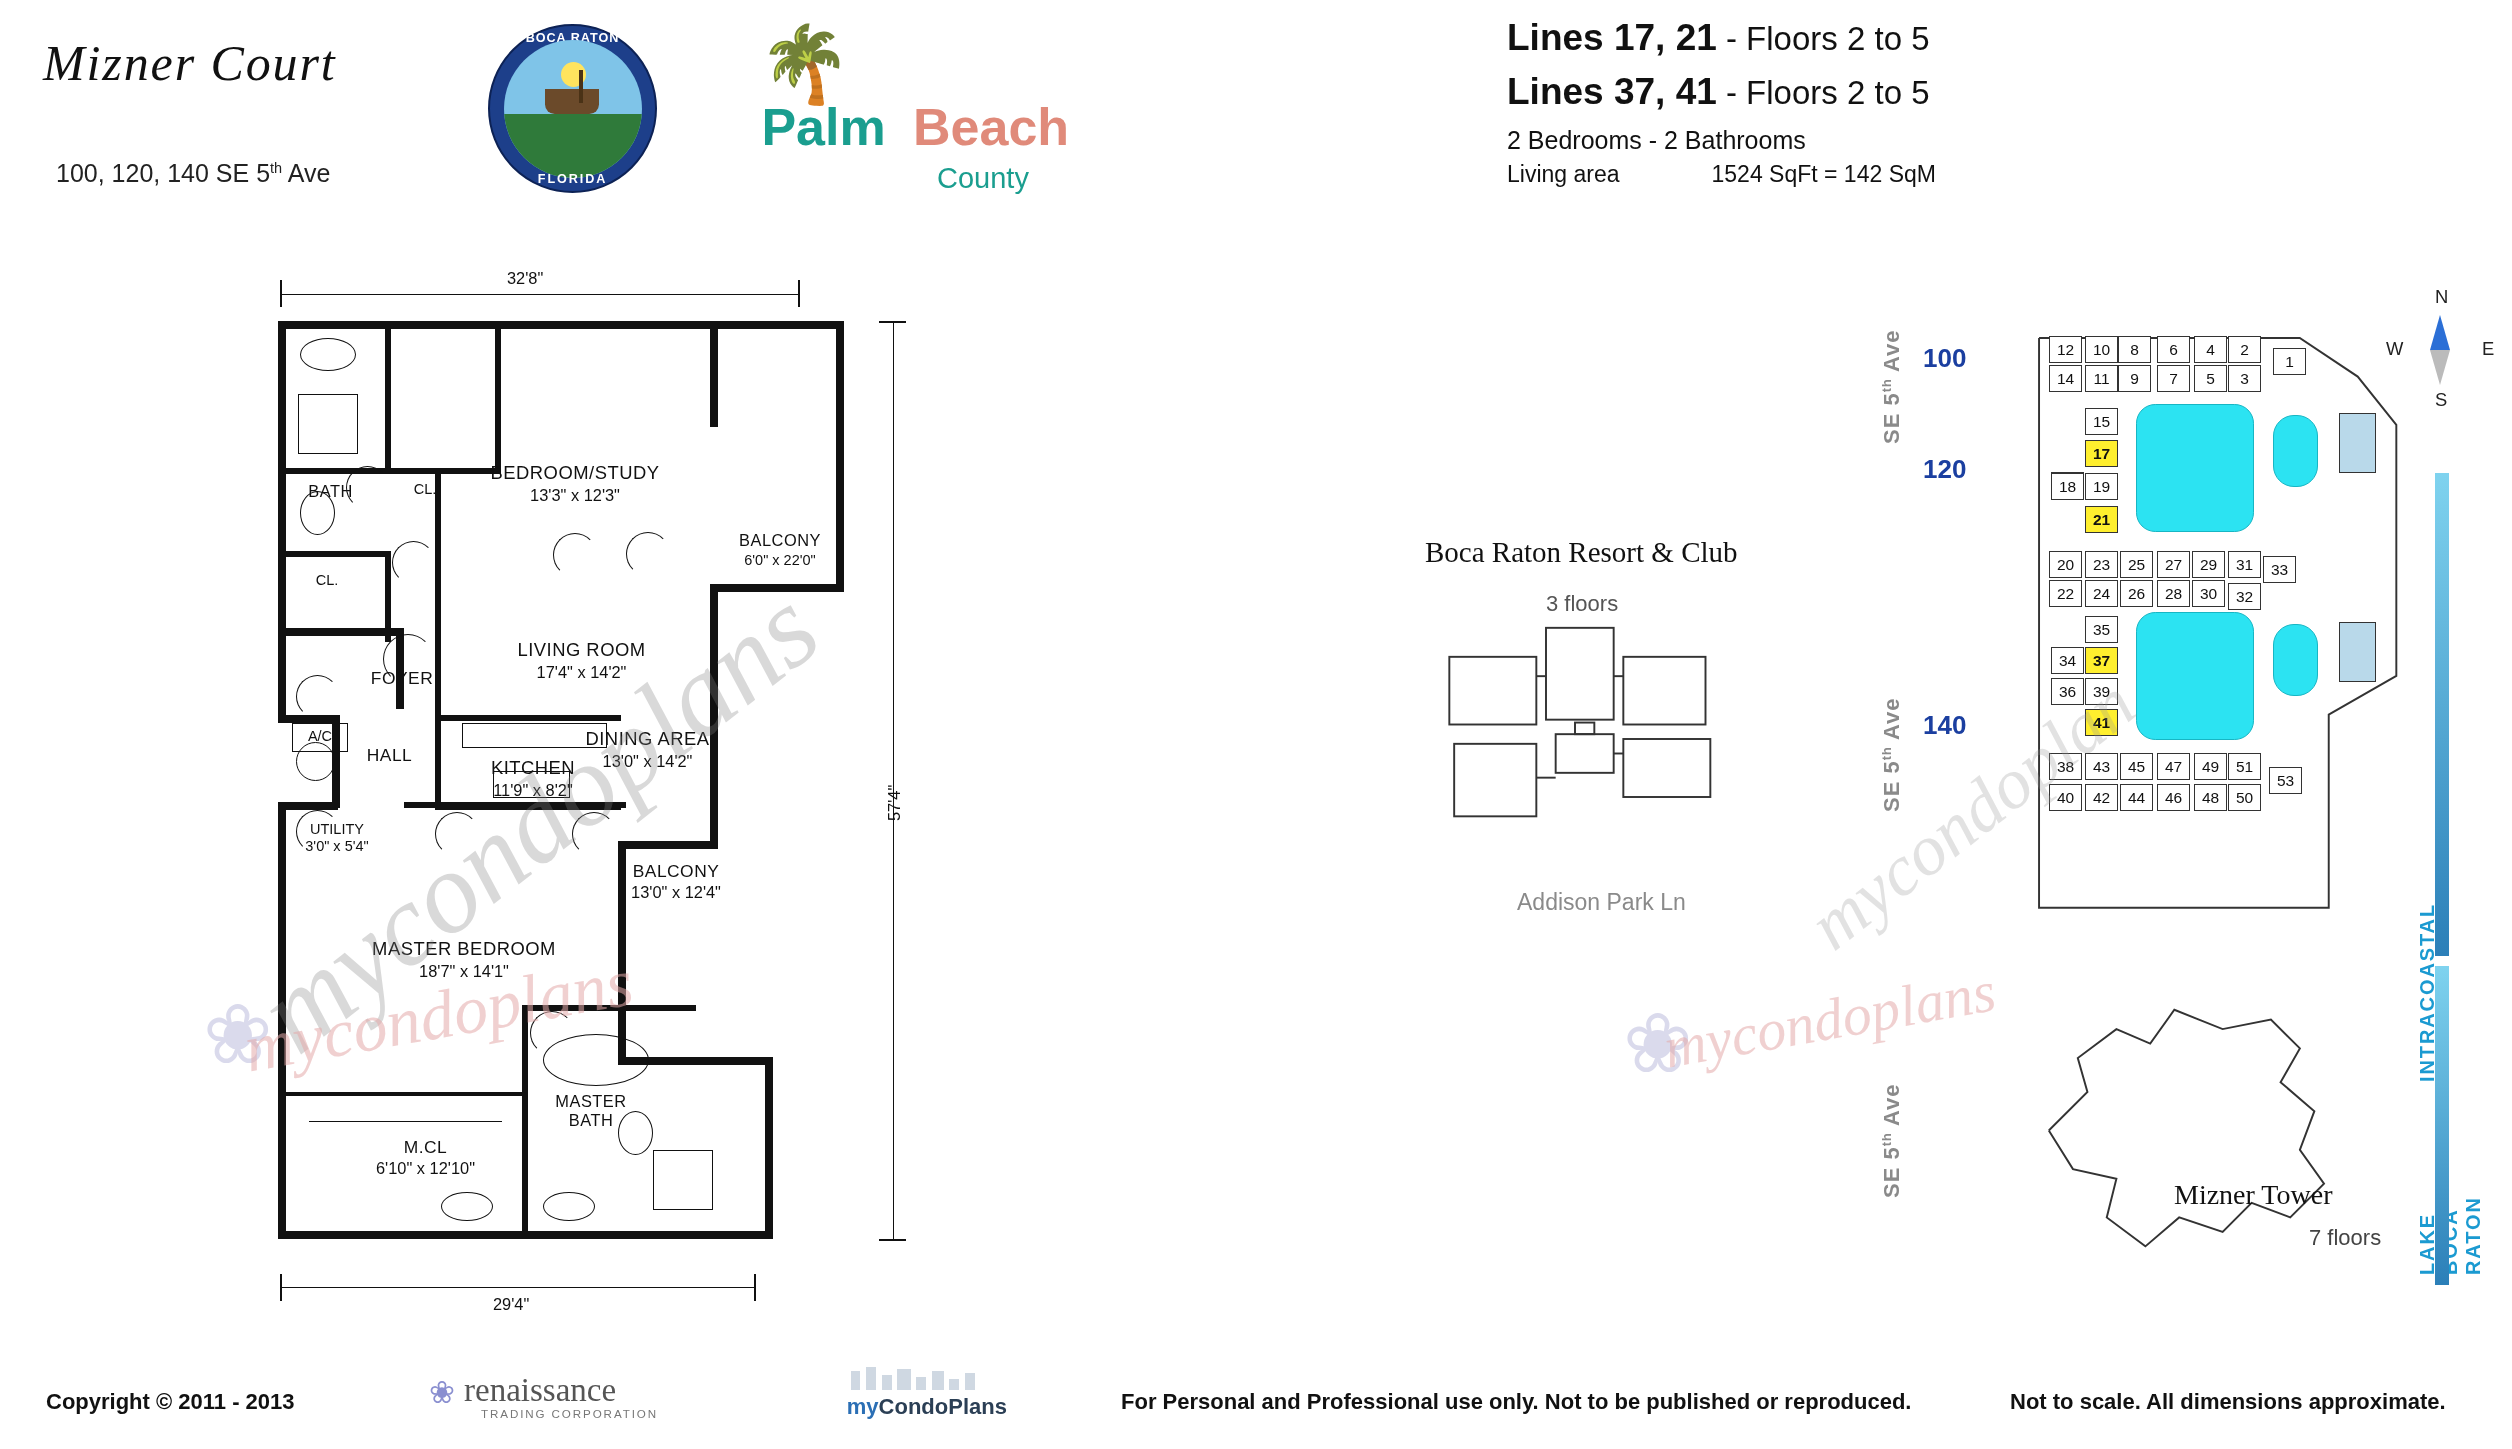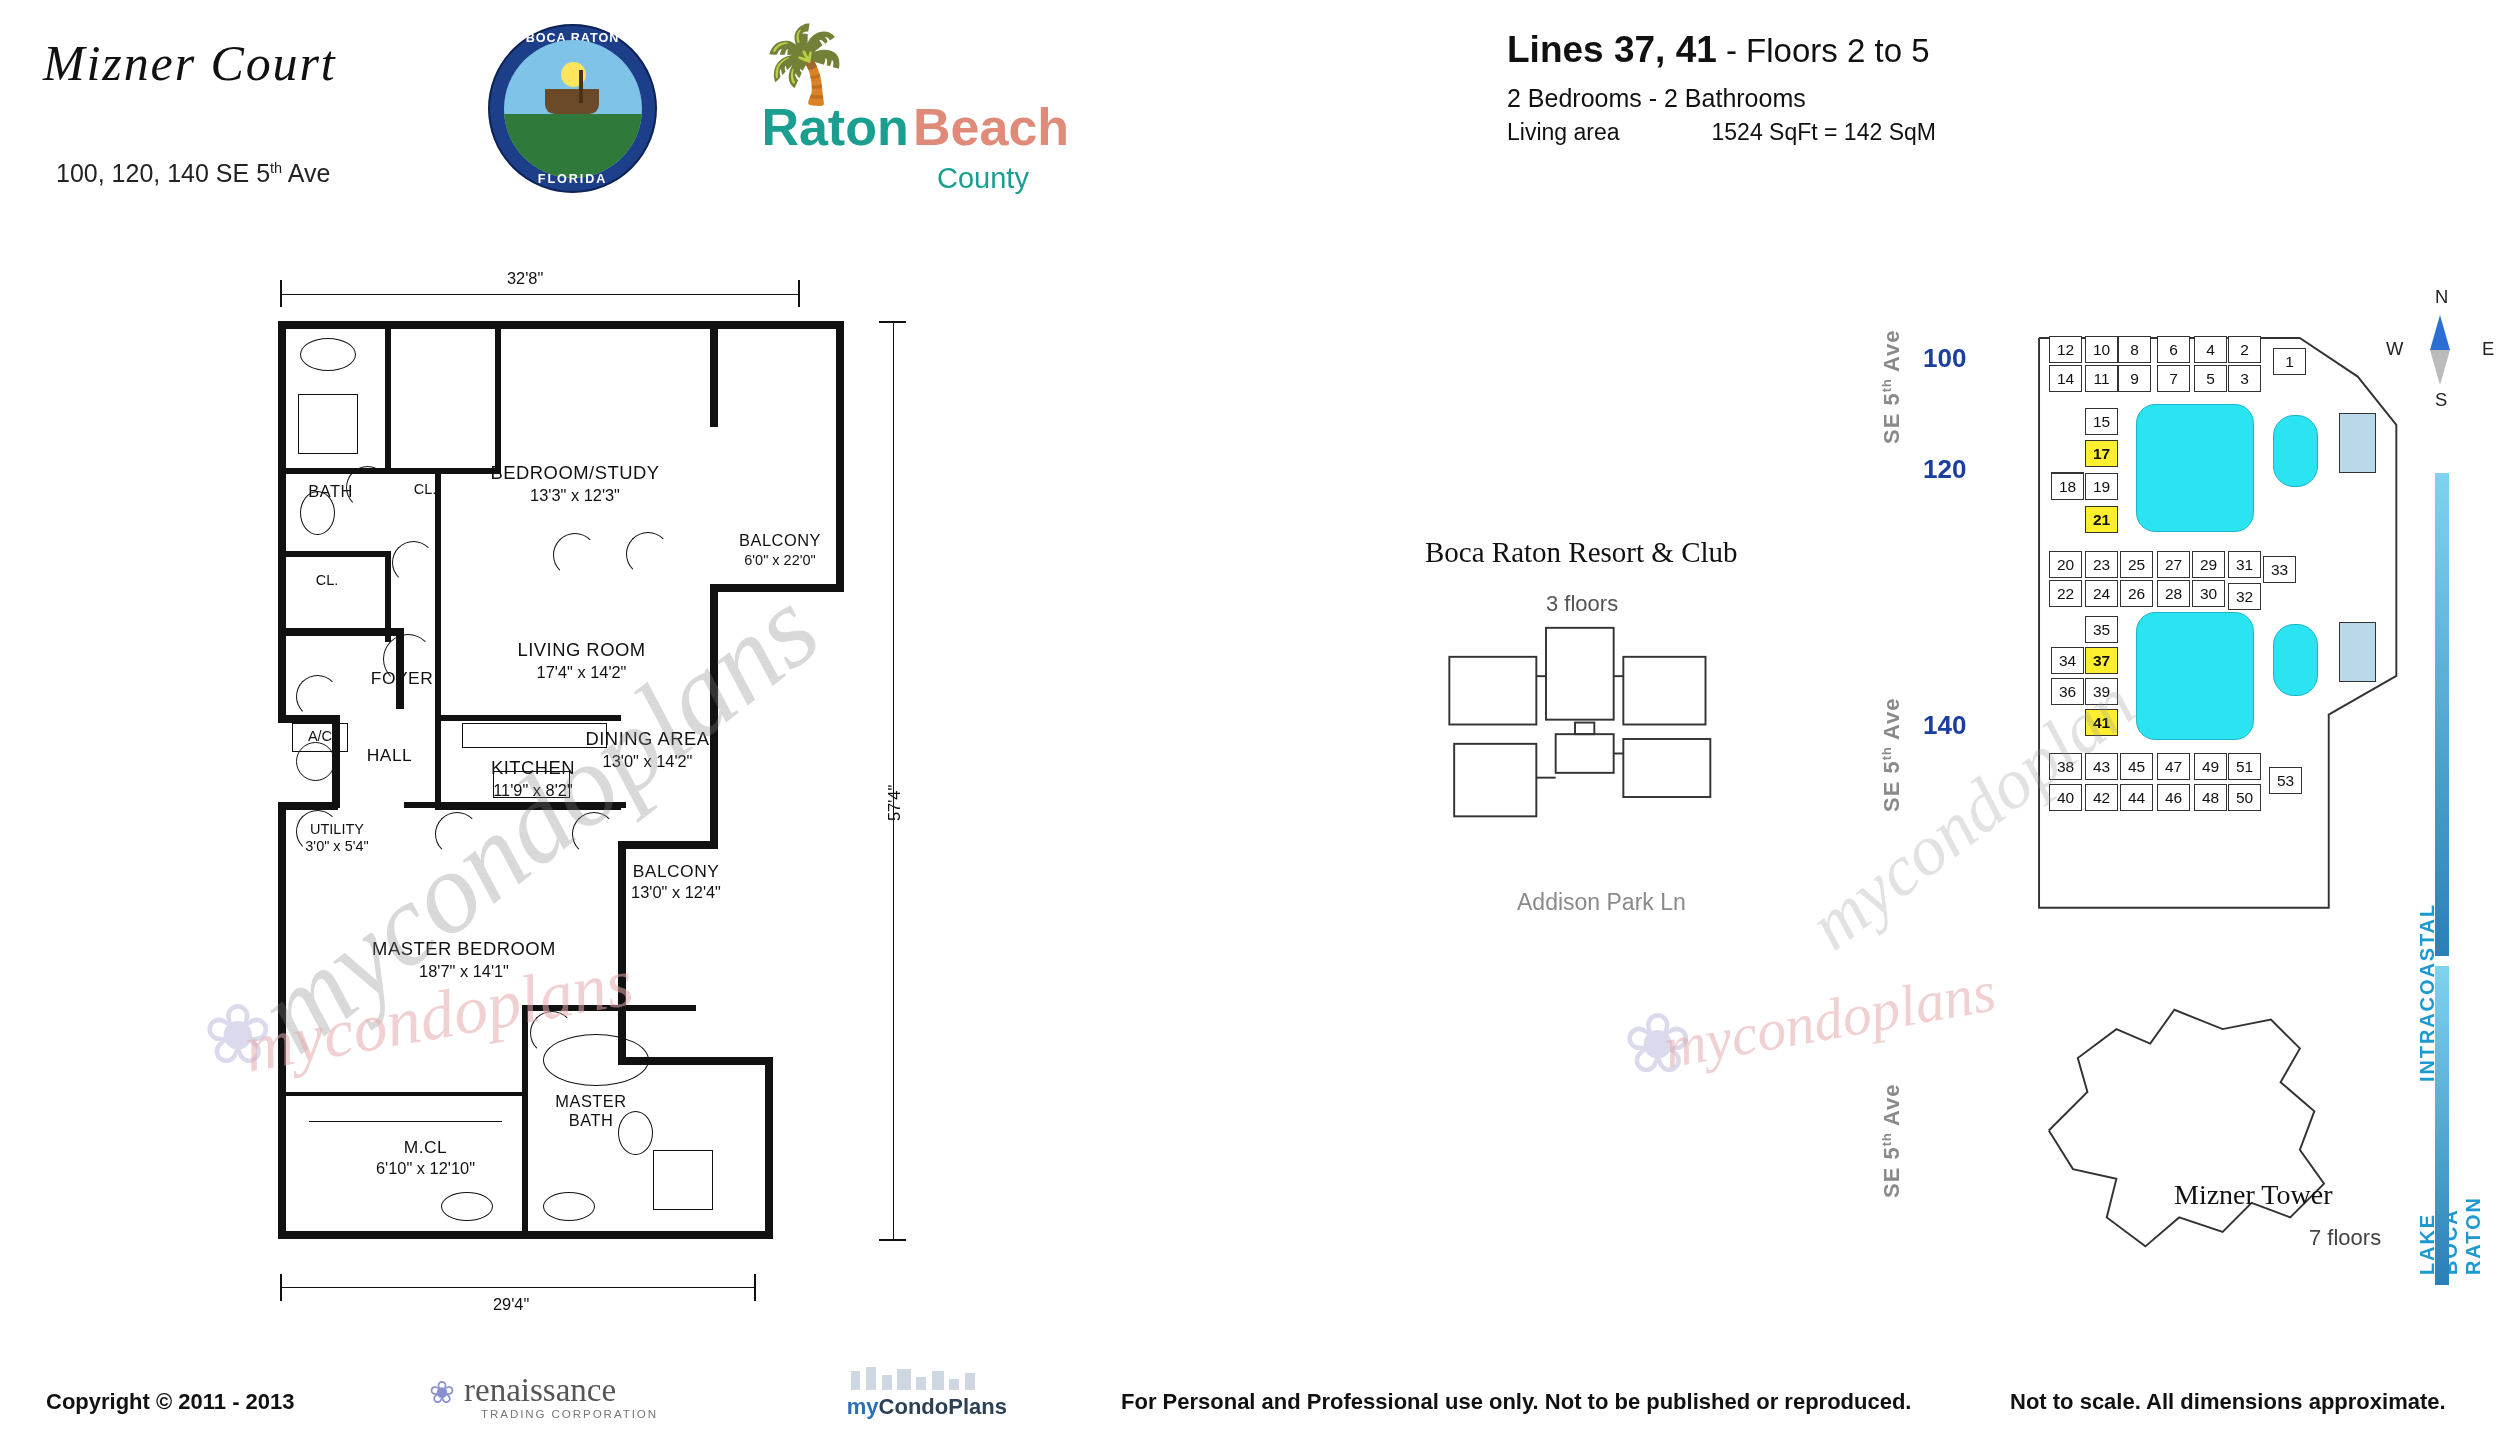--- a/index.html
+++ b/index.html
@@ -108,26 +108,29 @@
     <div class="sun"></div>
     <div class="land"></div>
     <div class="ship"></div>
     <div class="mast"></div>
   </div>
   <div class="txt-bot">FLORIDA</div>
 </div>
 
 <div class="abs" id="pbc">
   <div class="palm">🌴</div>
-  <div class="word-palm">Raton</div>
+  <div class="word-palm">Palm</div>
   <div class="word-beach">Beach</div>
   <div class="word-county">County</div>
 </div>
 
 <div class="abs" id="hdr-right">
+  <div class="l1">
+    <b>Lines 17, 21</b><span class="thin"> - Floors 2 to 5</span>
+  </div>
   <div class="l1" style="margin-top:11.6px">
     <b>Lines 37, 41</b><span class="thin"> - Floors 2 to 5</span>
   </div>
   <div class="l2">2  Bedrooms  -  2  Bathrooms</div>
   <div class="l3">
     <span>Living area</span><span class="gap"></span><span>1524  SqFt  =  142  SqM</span>
   </div>
 </div>
 
 <div id="plan" class="abs">

